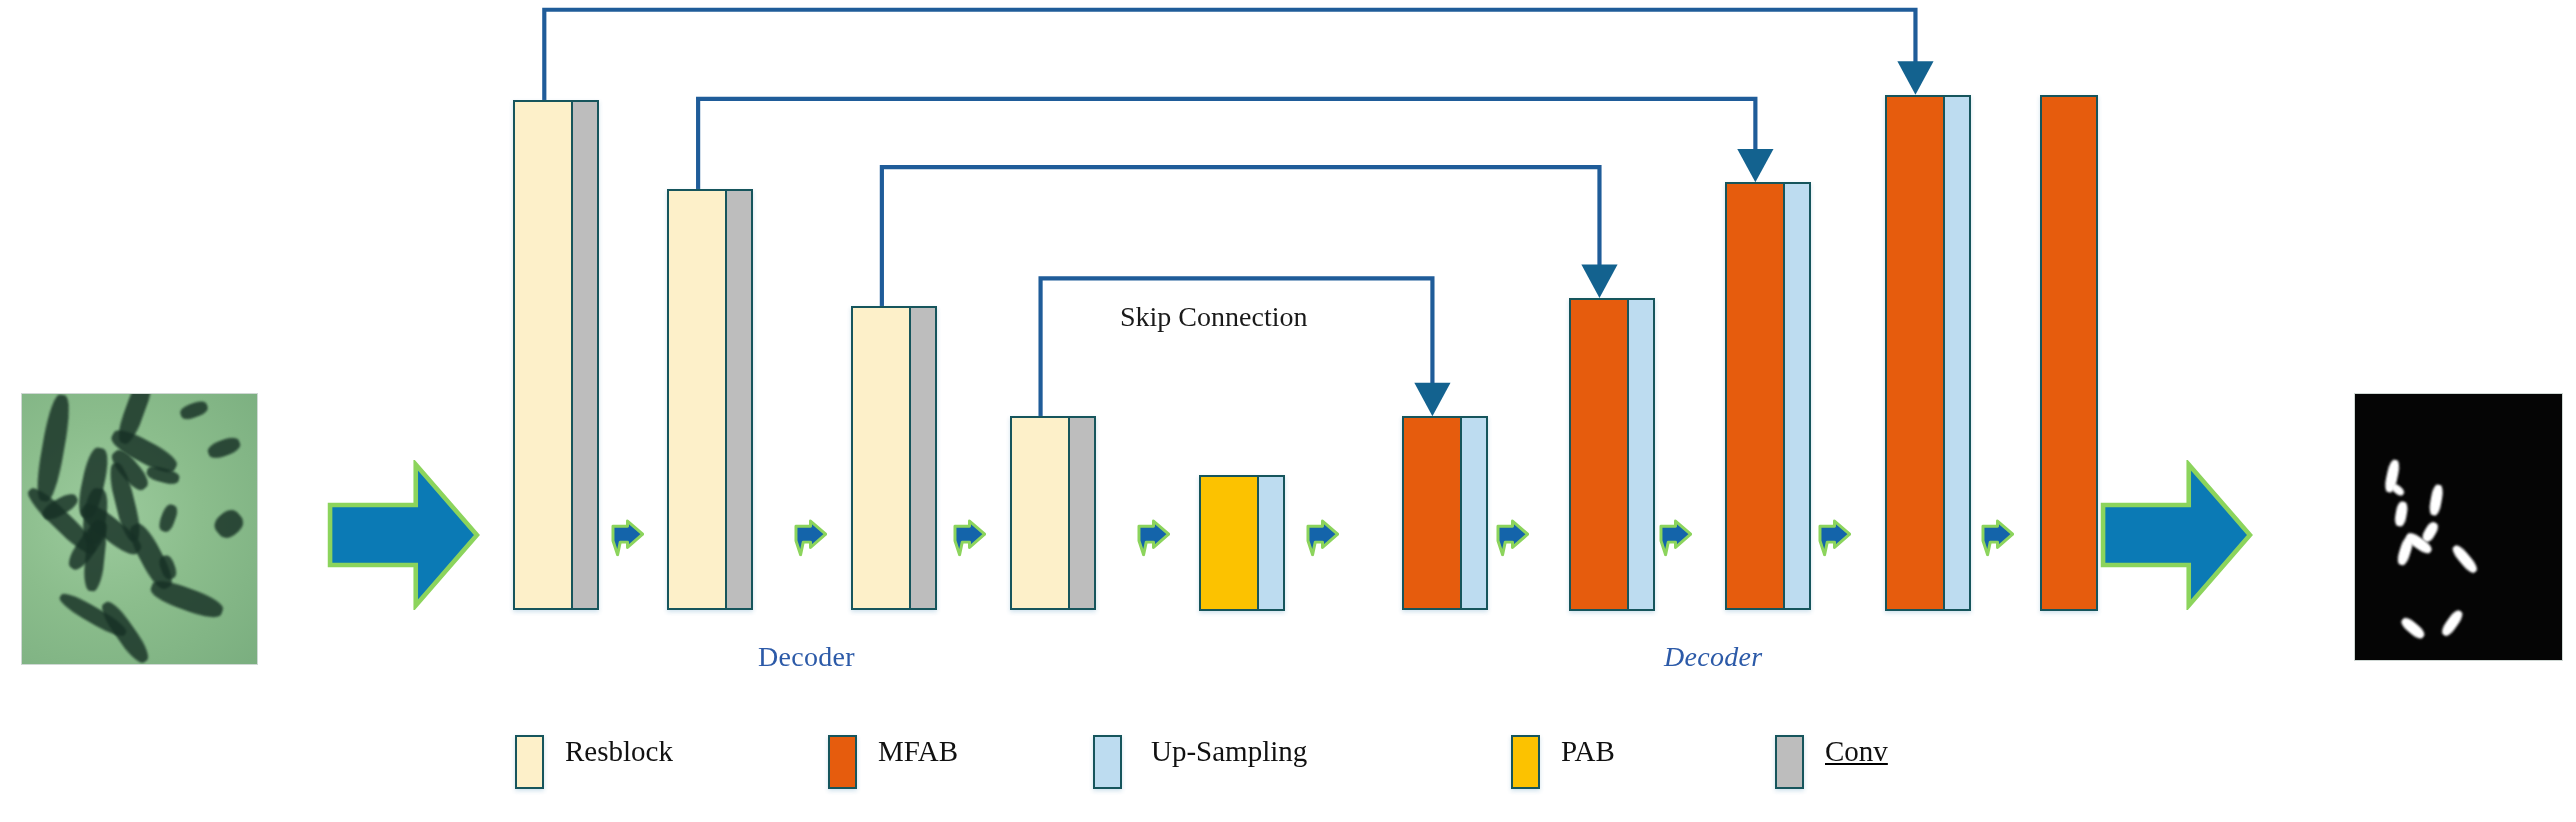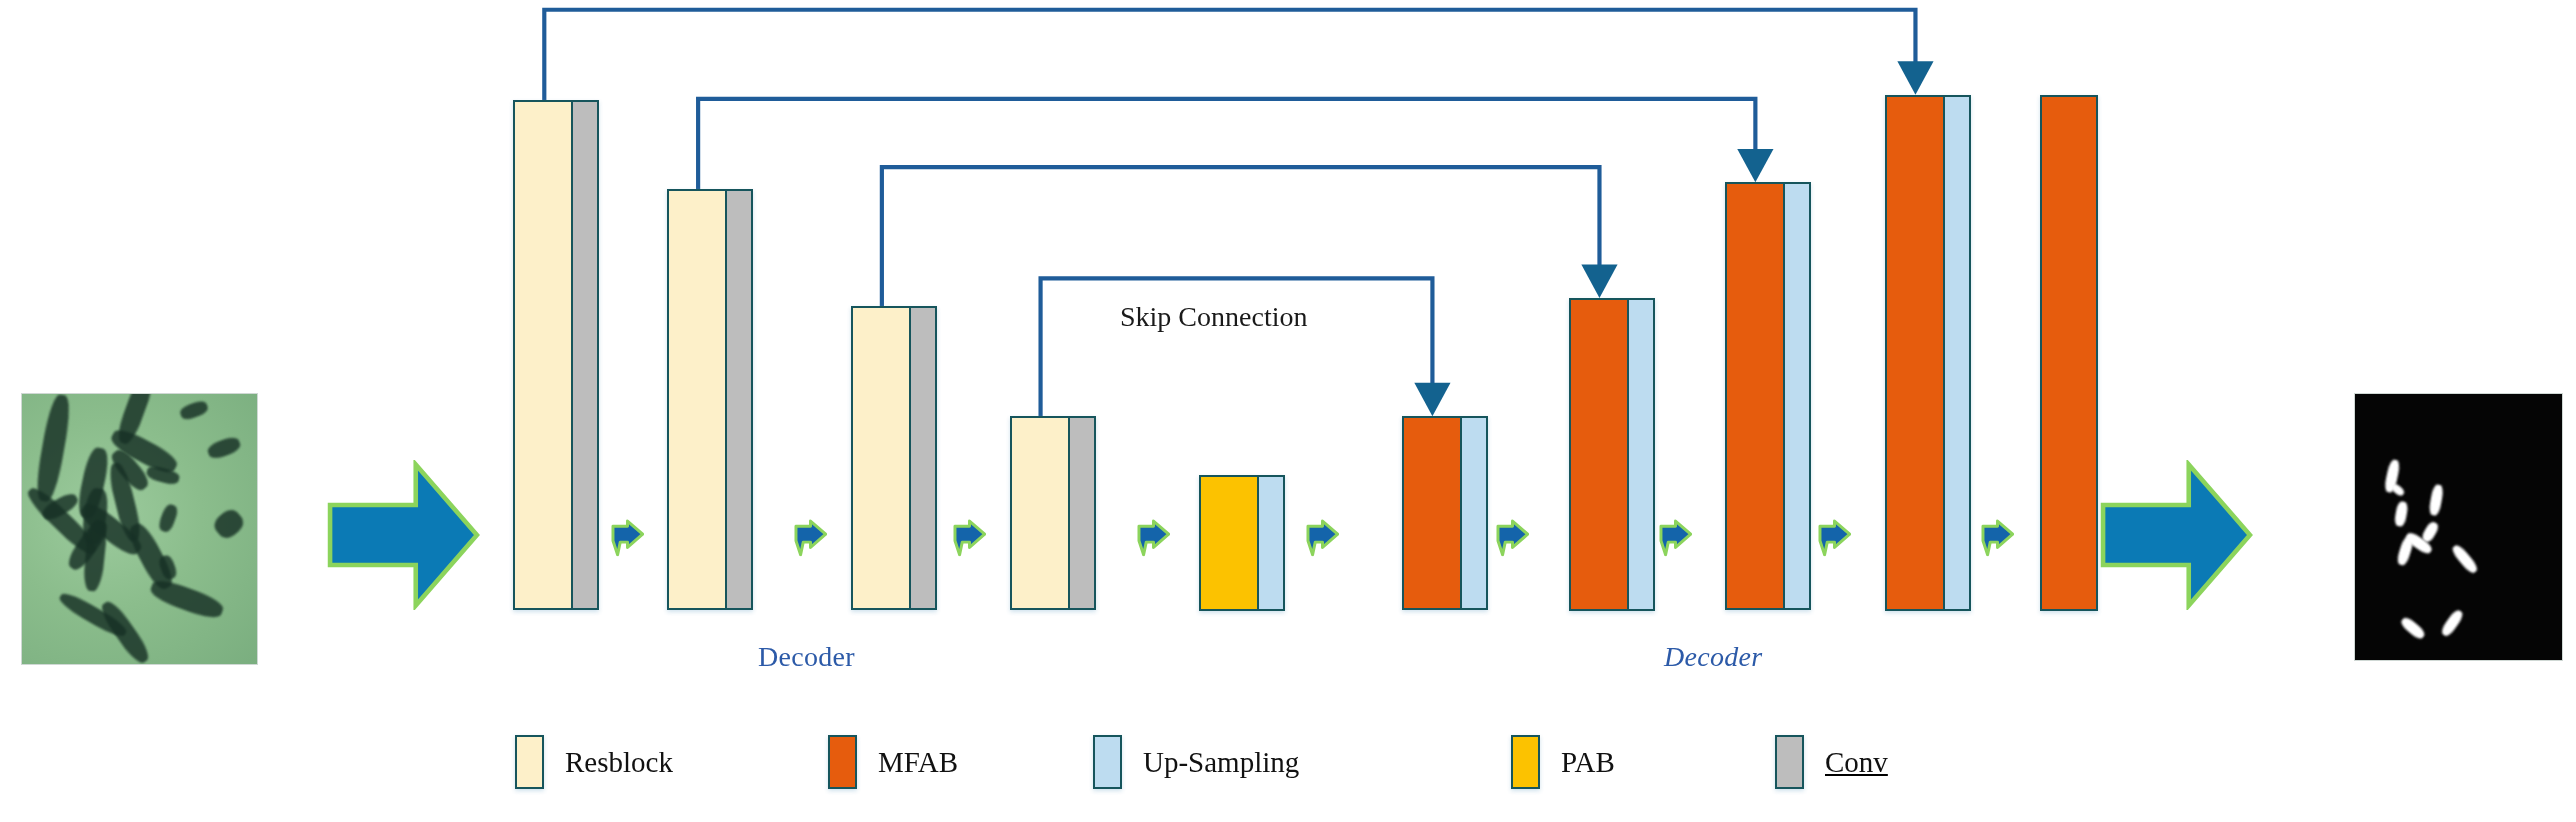--- a/index.html
+++ b/index.html
@@ -91,21 +91,21 @@
   #legend {
     position: absolute;
     left: 515px;
     top: 735px;
     width: 1574px;
     height: 70px;
   }
   .legend-item {
     position: absolute;
     display: flex;
-    align-items: center;
+    align-items: flex-start;
     height: 54px;
   }
   .legend-swatch {
     width: 29px;
     height: 54px;
     box-sizing: border-box;
     border: 2.1px solid #16555c;
     filter: drop-shadow(0.7px 2.1px 2.1px rgba(150,190,215,0.45));
     flex: none;
   }
@@ -271,21 +271,21 @@
 
   <div id="legend">
       <div class="legend-item" style="left: 0px; top: 0px;">
         <div class="legend-swatch" style="background: rgb(253, 240, 201);"></div>
         <div class="legend-text">Resblock</div>
       </div>
       <div class="legend-item" style="left: 313px; top: 0px;">
         <div class="legend-swatch" style="background: rgb(230, 92, 13);"></div>
         <div class="legend-text">MFAB</div>
       </div>
-      <div class="legend-item" style="left: 578px; top: 0px;">
+      <div class="legend-item" style="left: 578px; top: 0px; gap: 8px;">
         <div class="legend-swatch" style="background: rgb(189, 220, 240);"></div>
         <div class="legend-text">Up-Sampling</div>
       </div>
       <div class="legend-item" style="left: 996px; top: 0px;">
         <div class="legend-swatch" style="background: rgb(252, 194, 0);"></div>
         <div class="legend-text">PAB</div>
       </div>
       <div class="legend-item" style="left: 1260px; top: 0px; text-decoration: underline;">
         <div class="legend-swatch" style="background: rgb(189, 189, 189);"></div>
         <div class="legend-text">Conv</div>

